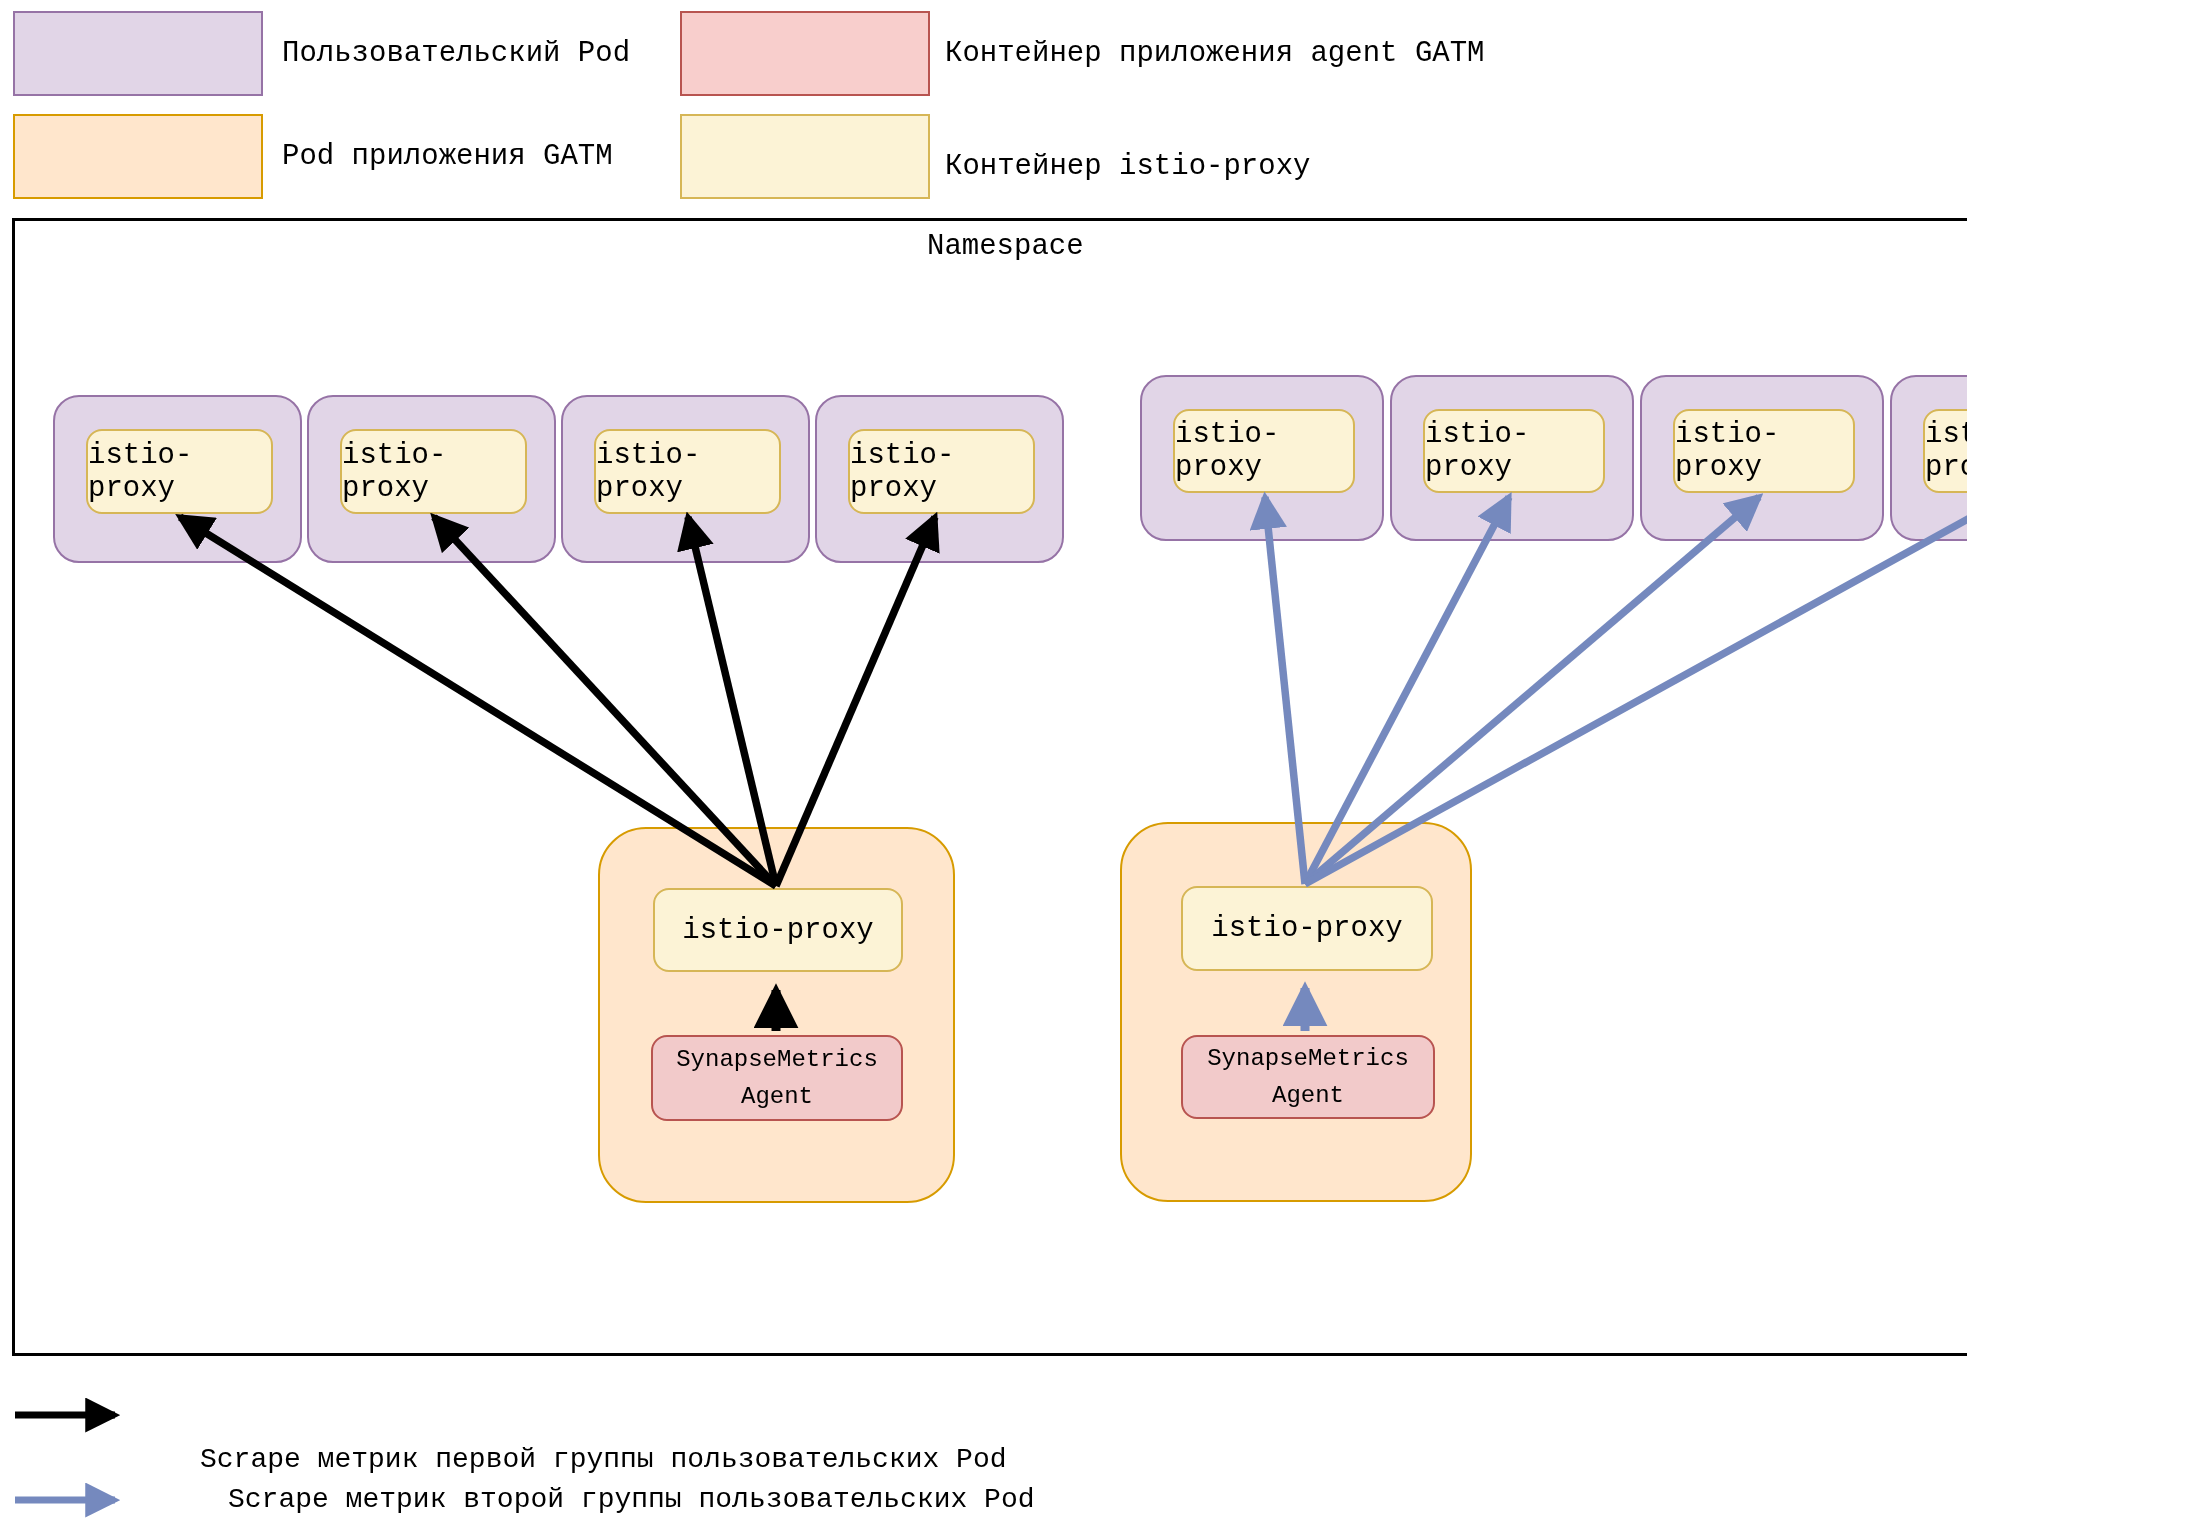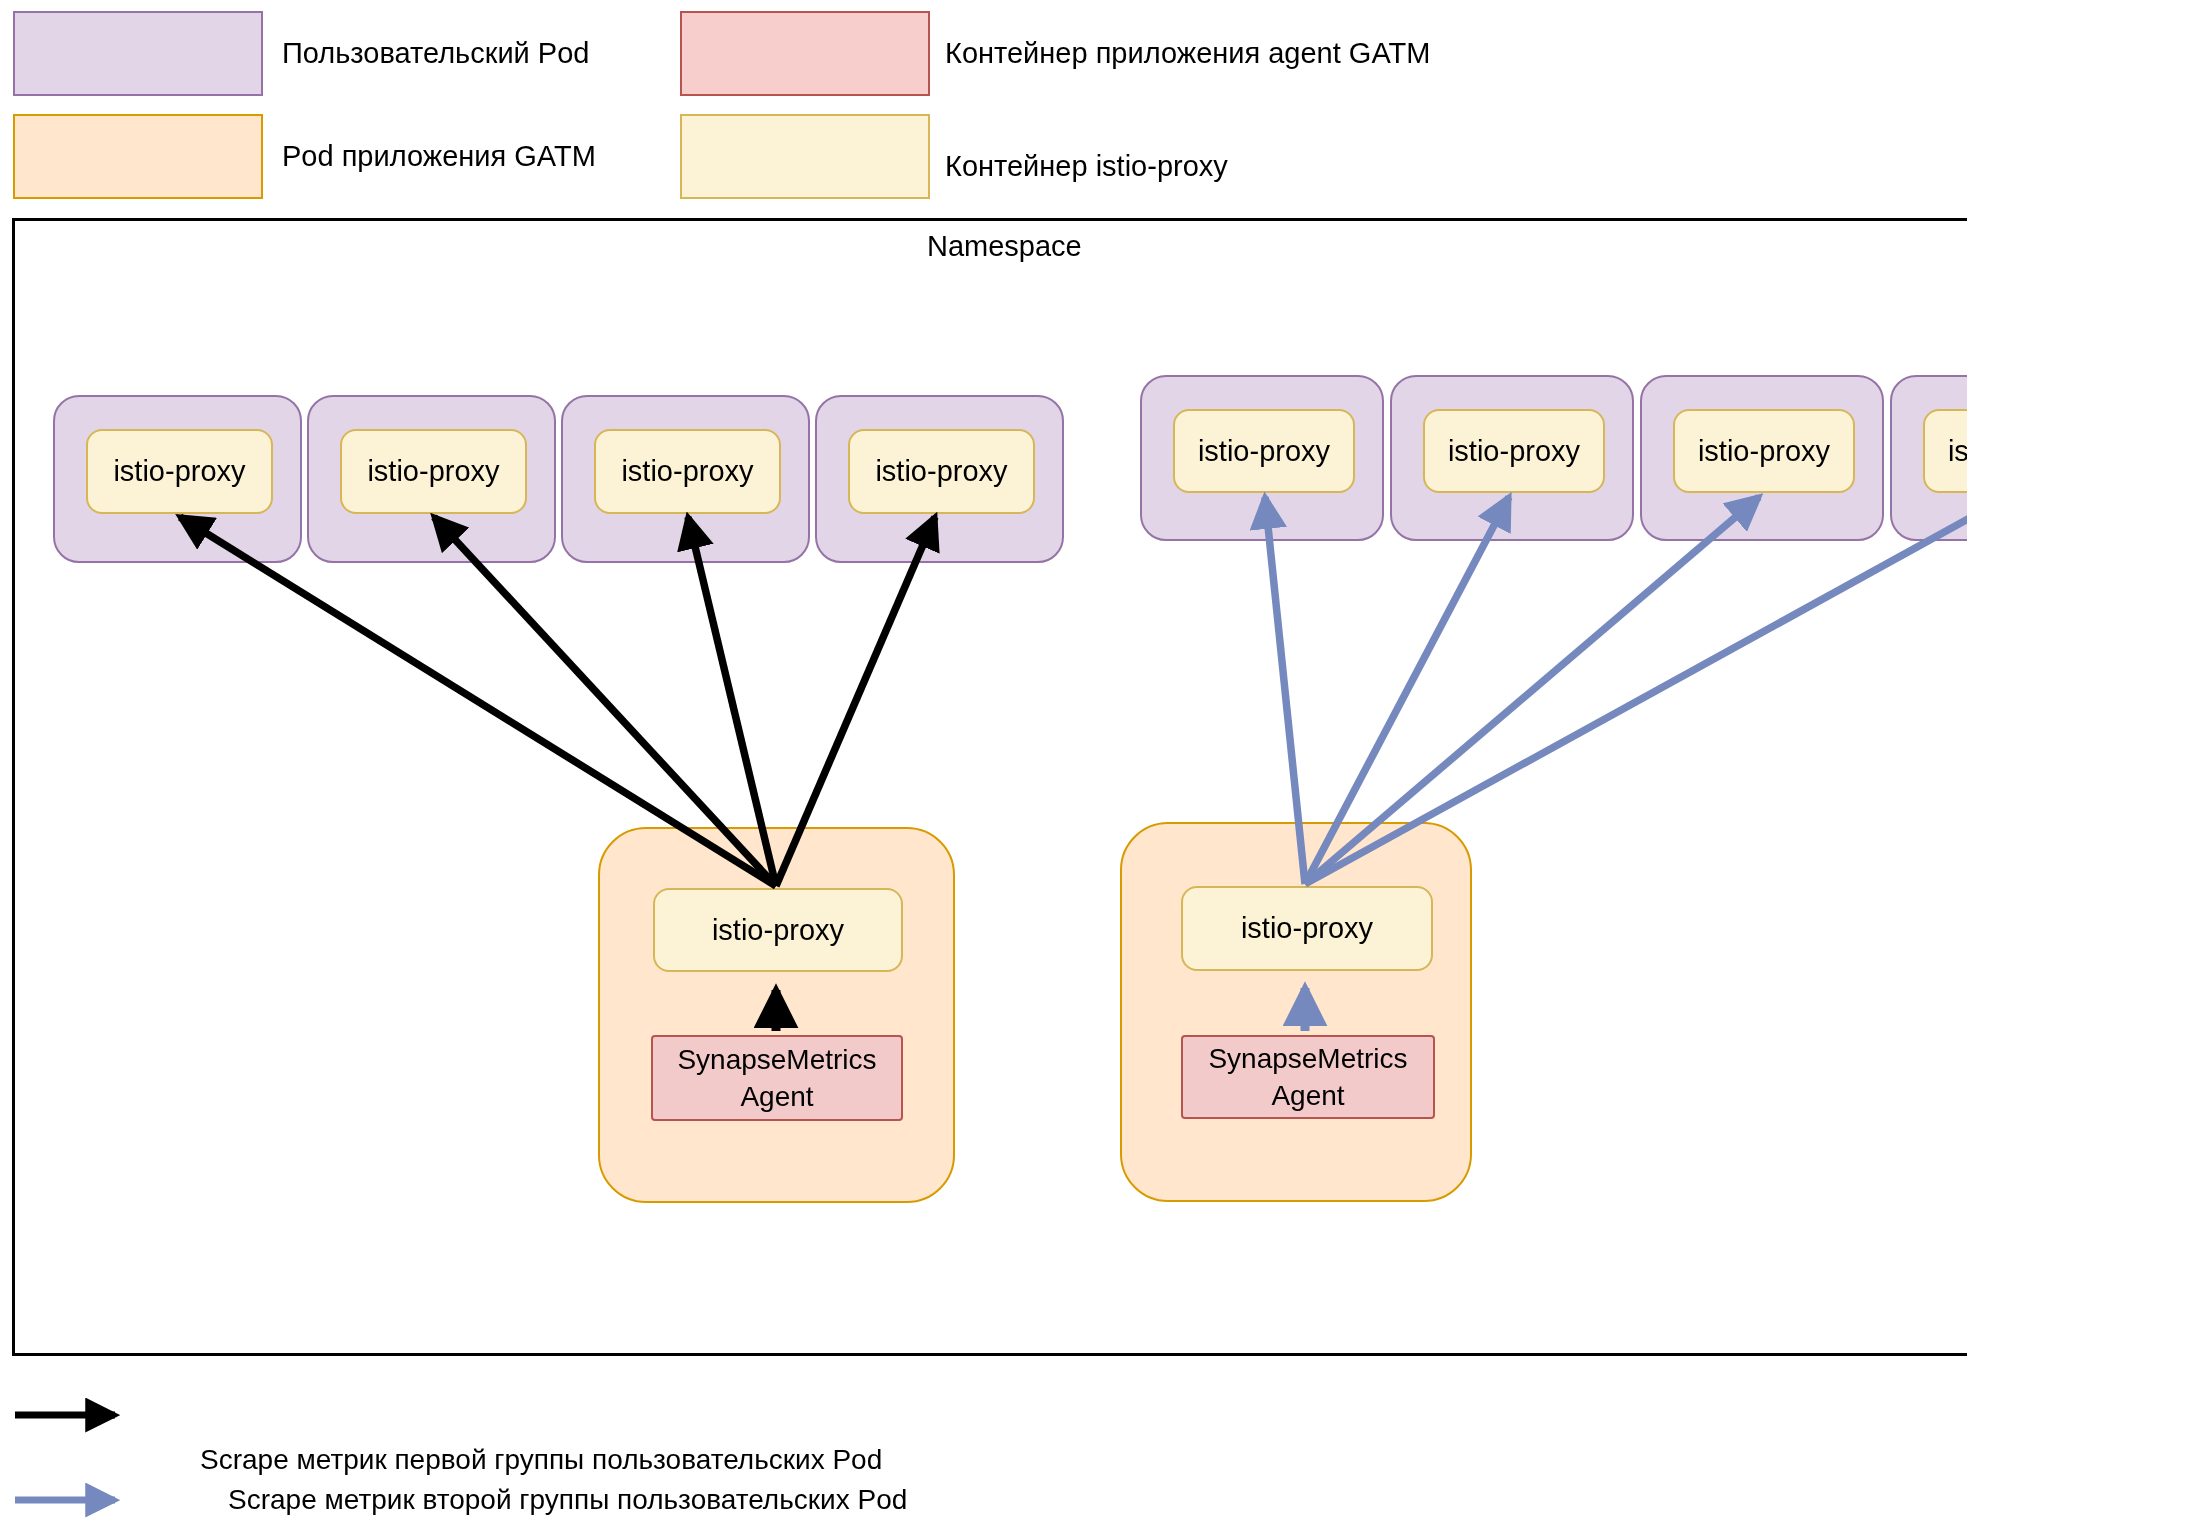--- a/index.html
+++ b/index.html
@@ -1,38 +1,38 @@
 <!DOCTYPE html>
 <html><head>
 <meta charset="utf-8">
 <style>
   html,body{margin:0;padding:0;background:#ffffff;}
   #canvas{
     position:relative;
     width:1967px;height:1526px;
     background:#ffffff;
-    font-family:Liberation Sans, sans-serif;
+    font-family:Liberation Mono, monospace;
     color:#000;
     overflow:hidden;
   }
   
   .swatch{position:absolute;width:250px;height:85px;border:2px solid #888;box-sizing:border-box;}
   .legend-label{position:absolute;height:85px;line-height:85px;font-size:29px;white-space:nowrap;}
   
   #namespace{position:absolute;left:12px;top:218px;width:2170px;height:1138px;border:3px solid #000;box-sizing:border-box;background:#fff;}
   #namespace-title{position:absolute;left:927px;top:230px;width:200px;font-size:29px;}
   
   .user-pod{position:absolute;border:2px solid #9673A6;border-radius:26px;box-sizing:border-box;}
   .proxy-box{position:absolute;border:2px solid #D6B656;border-radius:16px;box-sizing:border-box;
              display:flex;align-items:center;justify-content:center;font-size:29px;}
   
   .gatm-pod{position:absolute;border:2px solid #D79B00;border-radius:48px;box-sizing:border-box;}
-  .agent-box{position:absolute;border:2px solid #B85450;border-radius:4px;box-sizing:border-box;
+  .agent-box{position:absolute;border:2px solid #B85450;border-radius:16px;box-sizing:border-box;
              display:flex;flex-direction:column;align-items:center;justify-content:center;
-             font-size:28px;line-height:37px;text-align:center;}
+             font-size:24px;line-height:37px;text-align:center;}
   
   #arrows{position:absolute;left:0;top:0;width:2194px;height:1526px;pointer-events:none;}
   
   .bottom-legend-label{position:absolute;left:200px;height:46px;line-height:46px;font-size:28px;white-space:nowrap;}
 </style>
 </head>
 <body>
 
 <div id="canvas">
 

